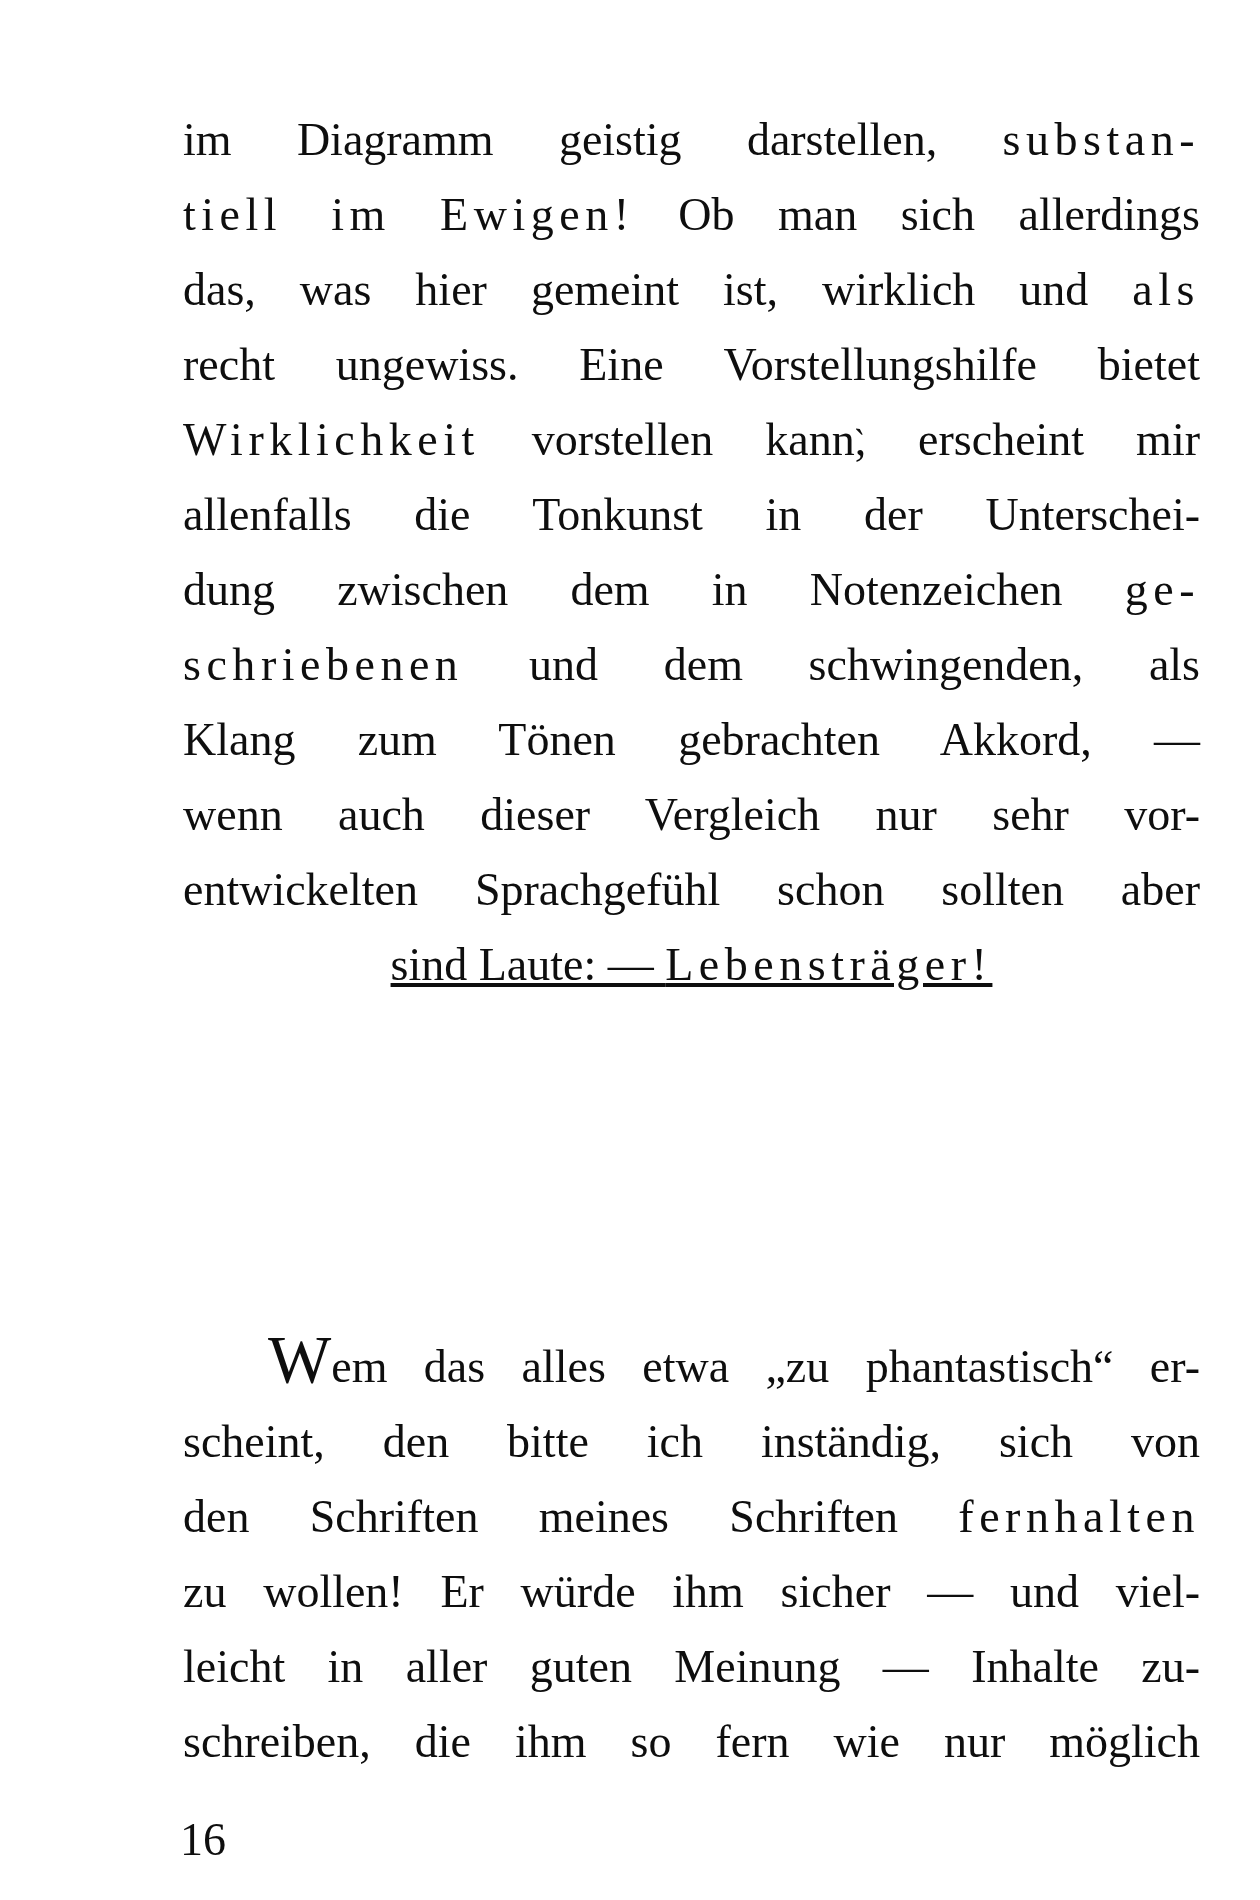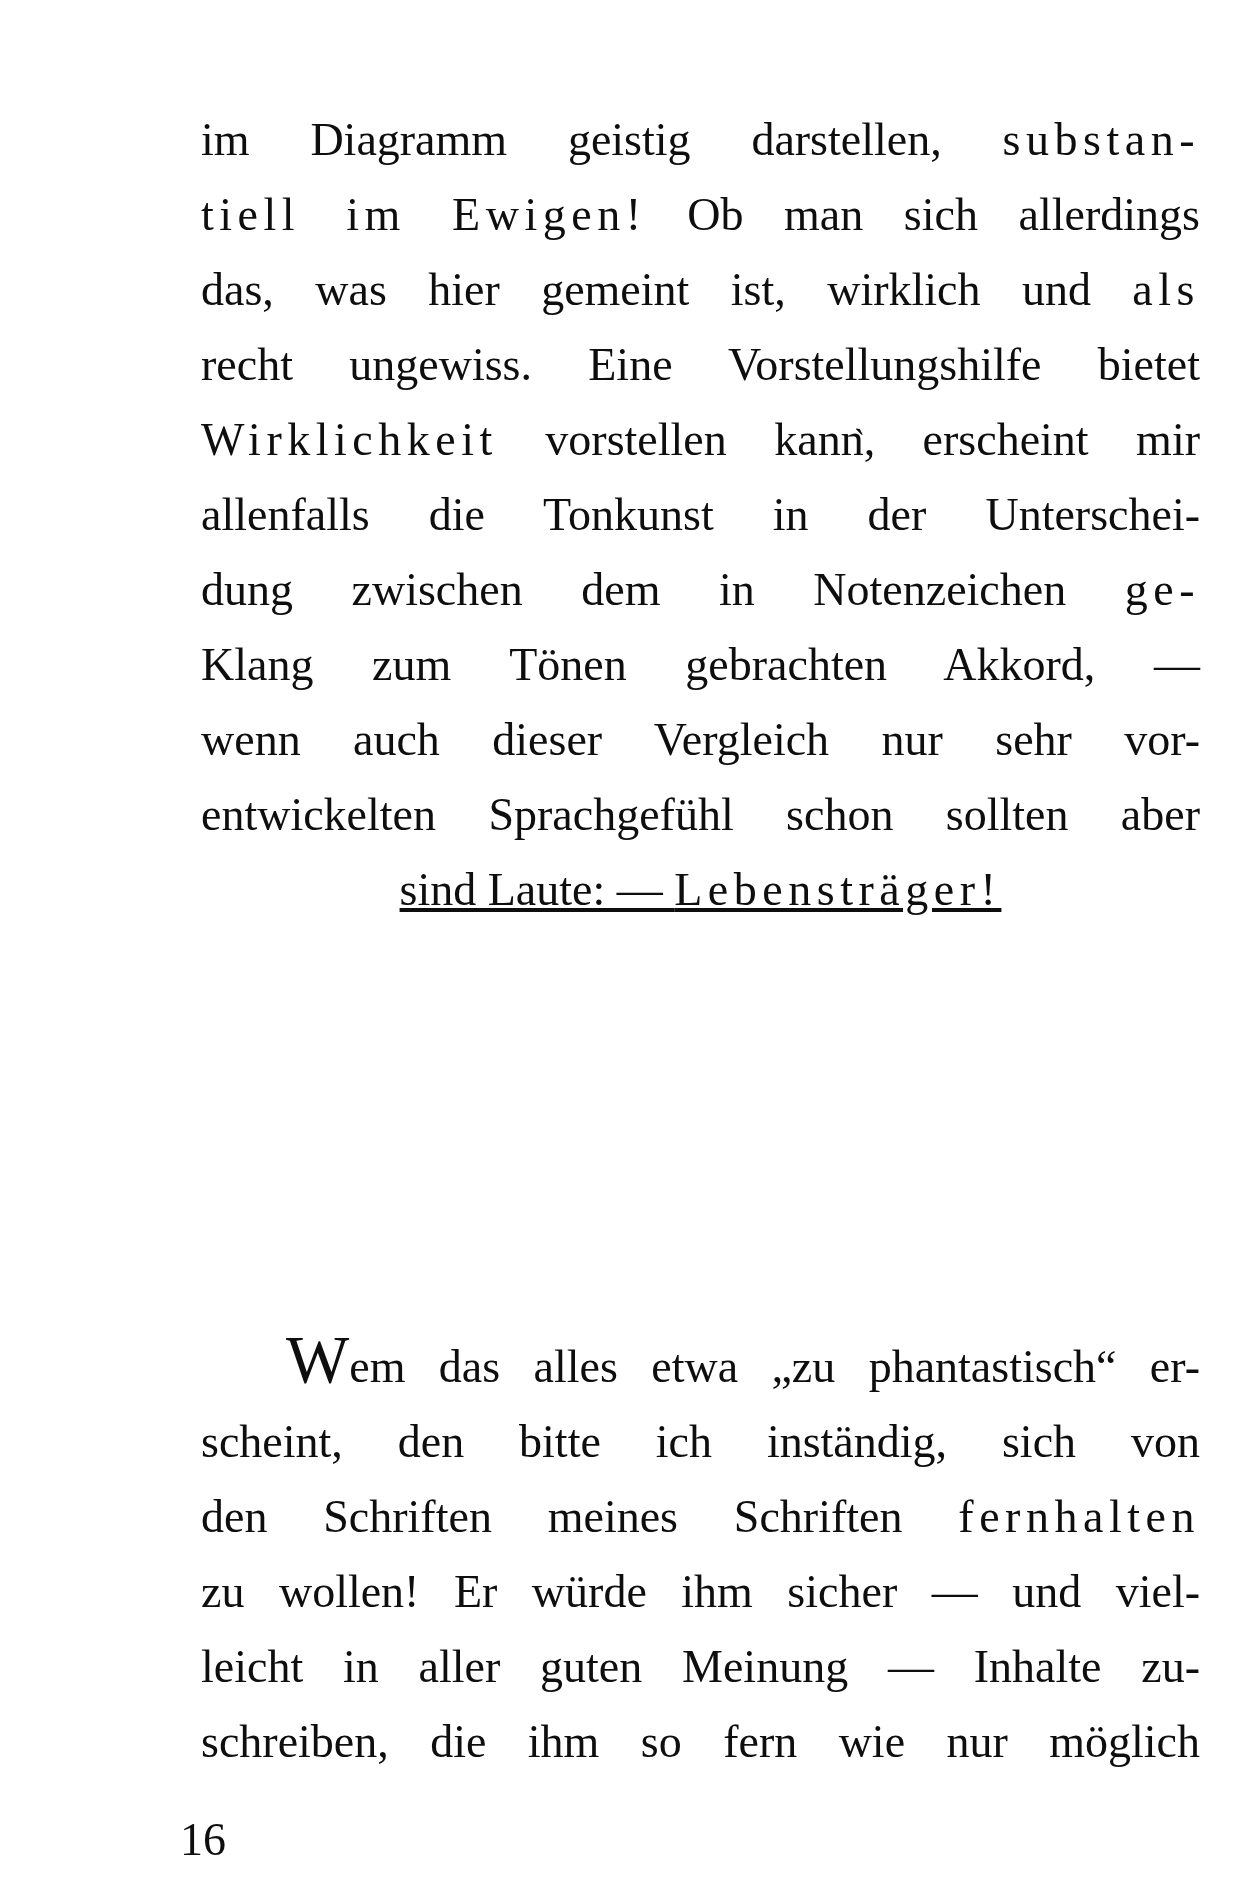--- a/index.html
+++ b/index.html
@@ -22,21 +22,20 @@
     width: 1017px;
     font-size: 46px;
     line-height: 75px;
   }
   #para1 { top: 102px; }
   #para2 { top: 1329px; }
   .line {
     height: 75px;
     text-align: justify;
     text-align-last: justify;
-    margin-left: 18px;
   }
   .line.natural {
     text-align: center;
     text-align-last: auto;
     text-decoration: underline;
   }
   .line.indent {
     text-indent: 85px;
   }
   .sp {
@@ -70,20 +69,21 @@
 <div class="page" style="background: rgb(255, 255, 255); color: rgb(14, 14, 14);">
 
   <div class="para" id="para1">
       <div class="line"><span class="">im Diagramm geistig darstellen, </span><span class="sp">substan-</span></div>
       <div class="line"><span class="sp">tiell im Ewigen!</span><span class=""> Ob man sich allerdings</span></div>
       <div class="line"><span class="">das, was hier gemeint ist, wirklich und </span><span class="sp">als</span></div>
       <div class="line"><span class="">recht ungewiss. Eine Vorstellungshilfe bietet</span></div>
       <div class="line"><span class="sp">Wirklichkeit</span><span class=""> vorstellen kann, erscheint mir</span></div>
       <div class="line"><span class="">allenfalls die Tonkunst in der Unterschei-</span></div>
       <div class="line"><span class="">dung zwischen dem in Notenzeichen </span><span class="sp">ge-</span></div>
+      <div class="line"><span class="sp">schriebenen</span><span class=""> und dem schwingenden, als</span></div>
       <div class="line"><span class="">Klang zum Tönen gebrachten Akkord, —</span></div>
       <div class="line"><span class="">wenn auch dieser Vergleich nur sehr vor-</span></div>
       <div class="line"><span class="">entwickelten Sprachgefühl schon sollten aber</span></div>
       <div class="line natural"><span class="">sind Laute: — </span><span class="sp">Lebensträger!</span></div>
     </div>
 
   <div class="para" id="para2">
       <div class="line indent"><span class=" initial">W</span><span class="">em das alles etwa „zu phantastisch“ er-</span></div>
       <div class="line"><span class="">scheint, den bitte ich inständig, sich von</span></div>
       <div class="line"><span class="">den Schriften meines Schriften </span><span class="sp">fernhalten</span></div>

